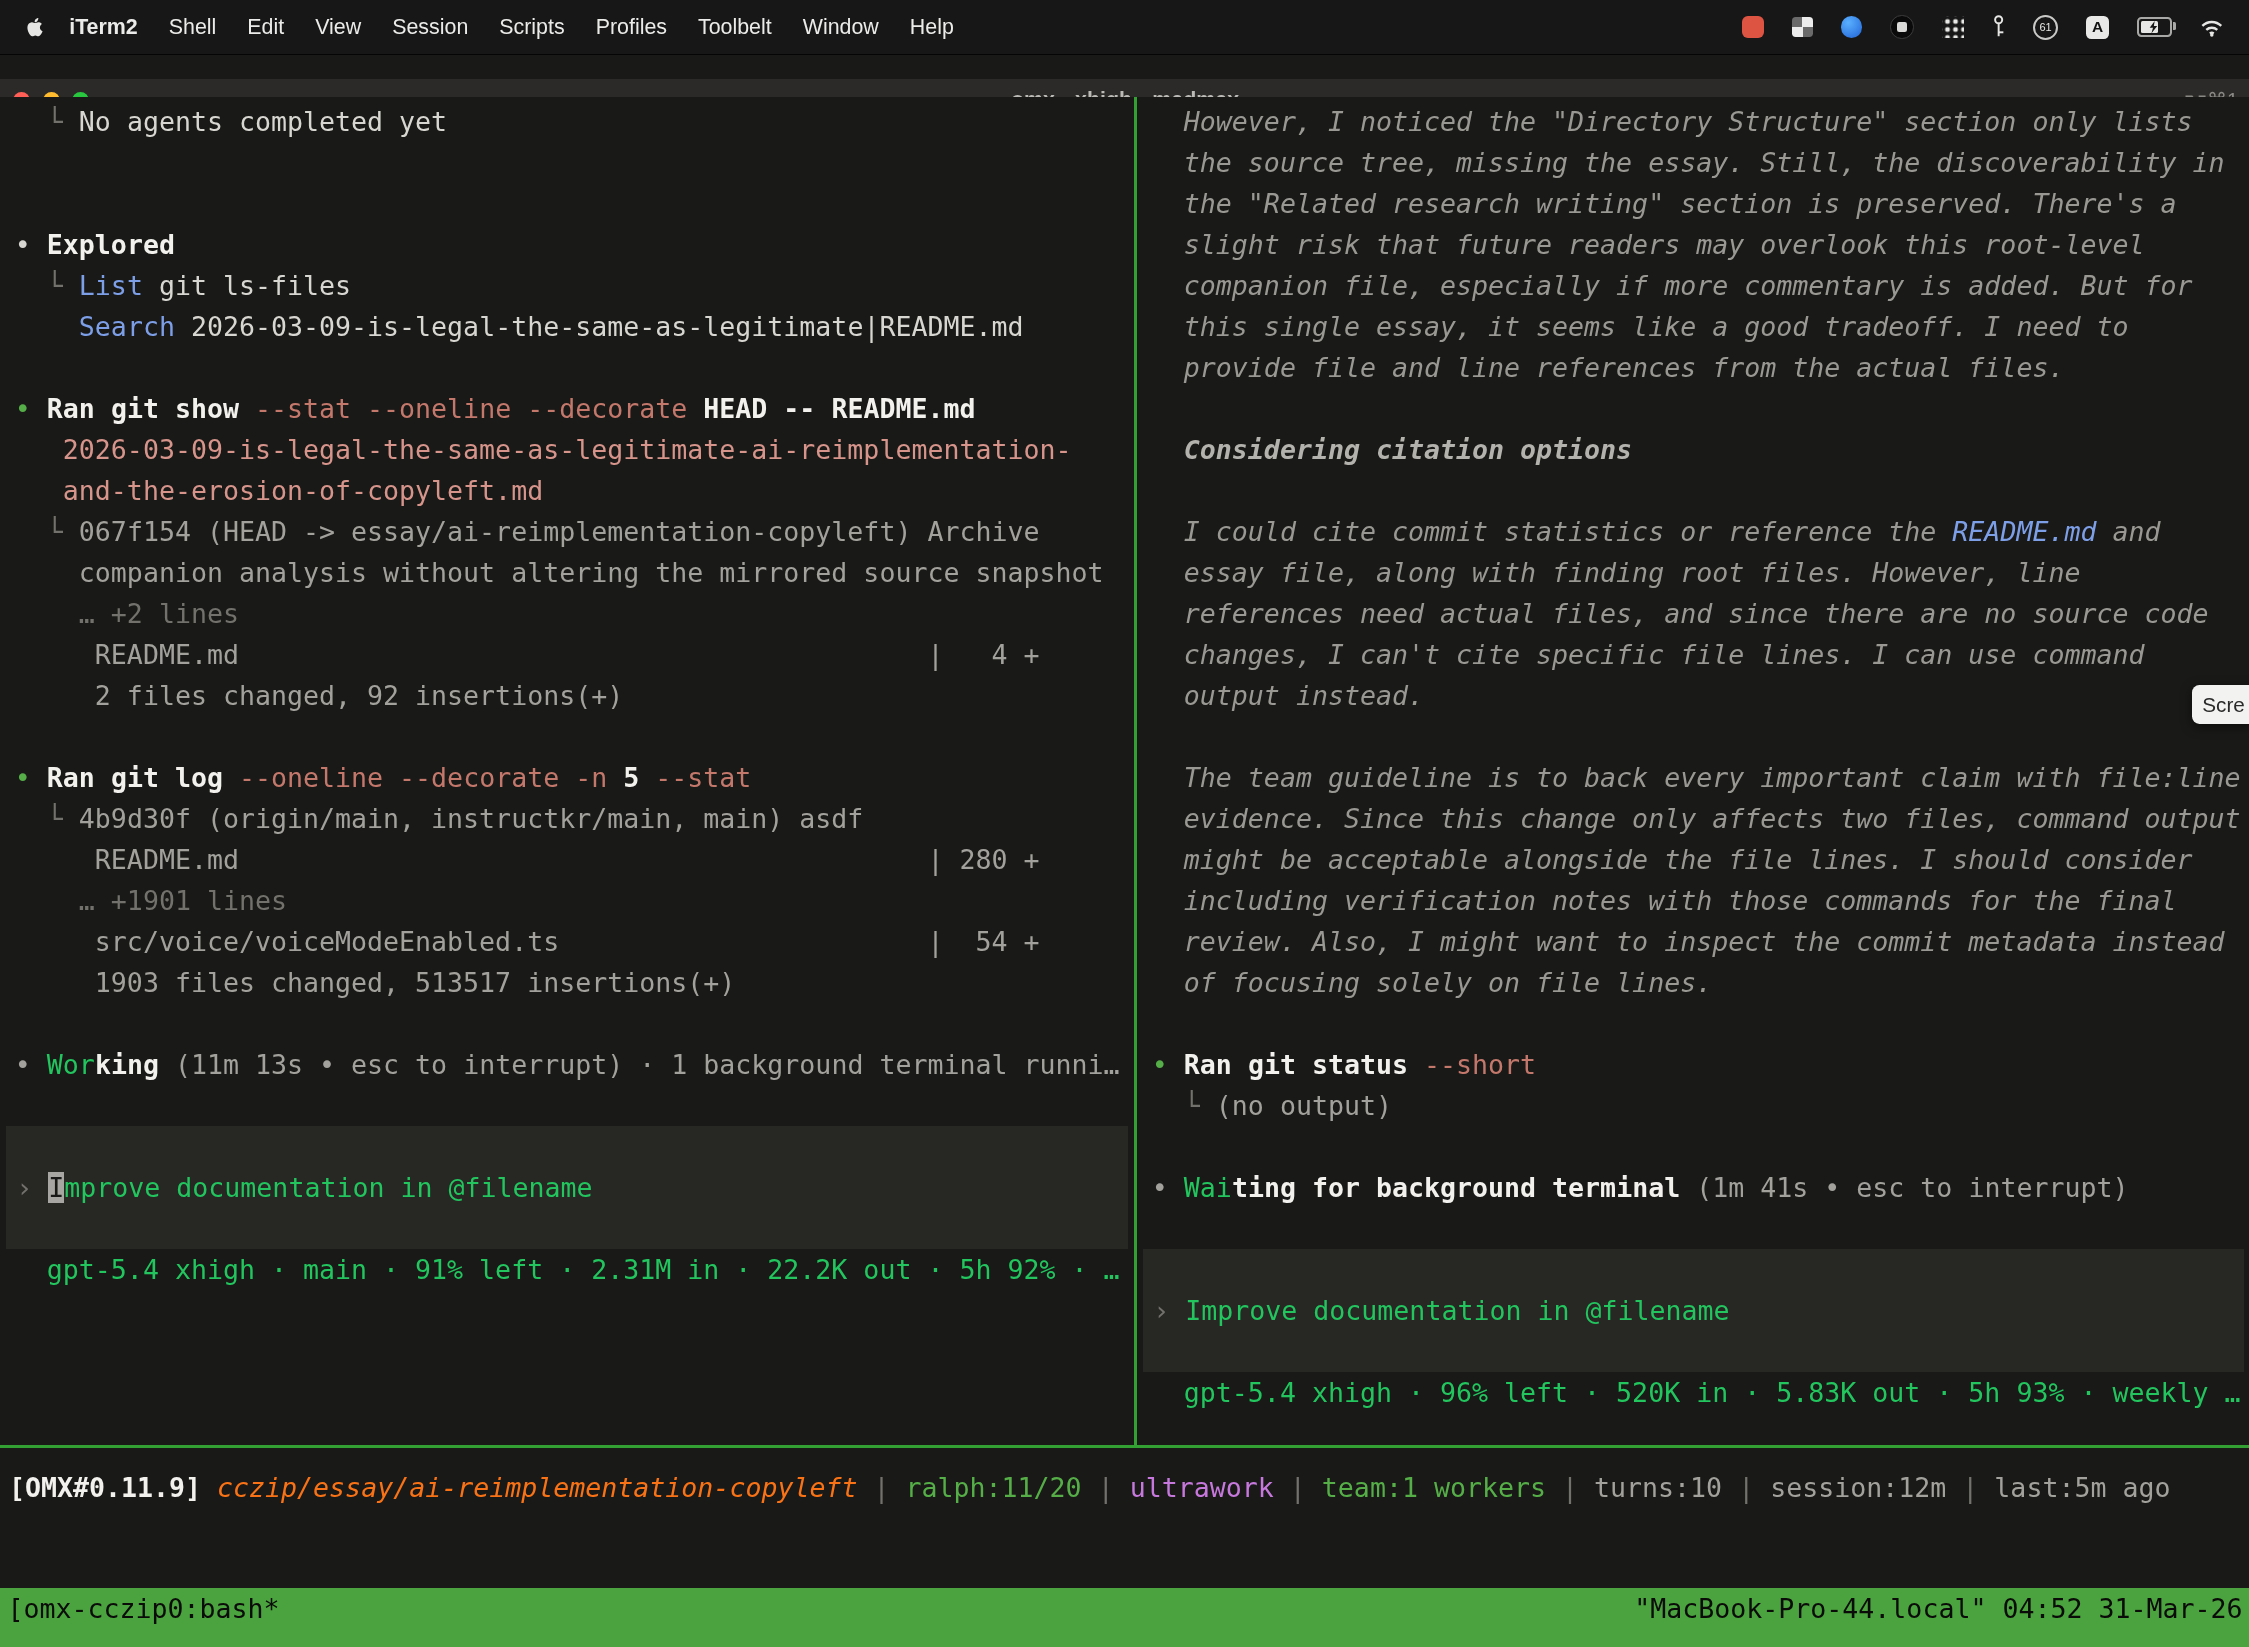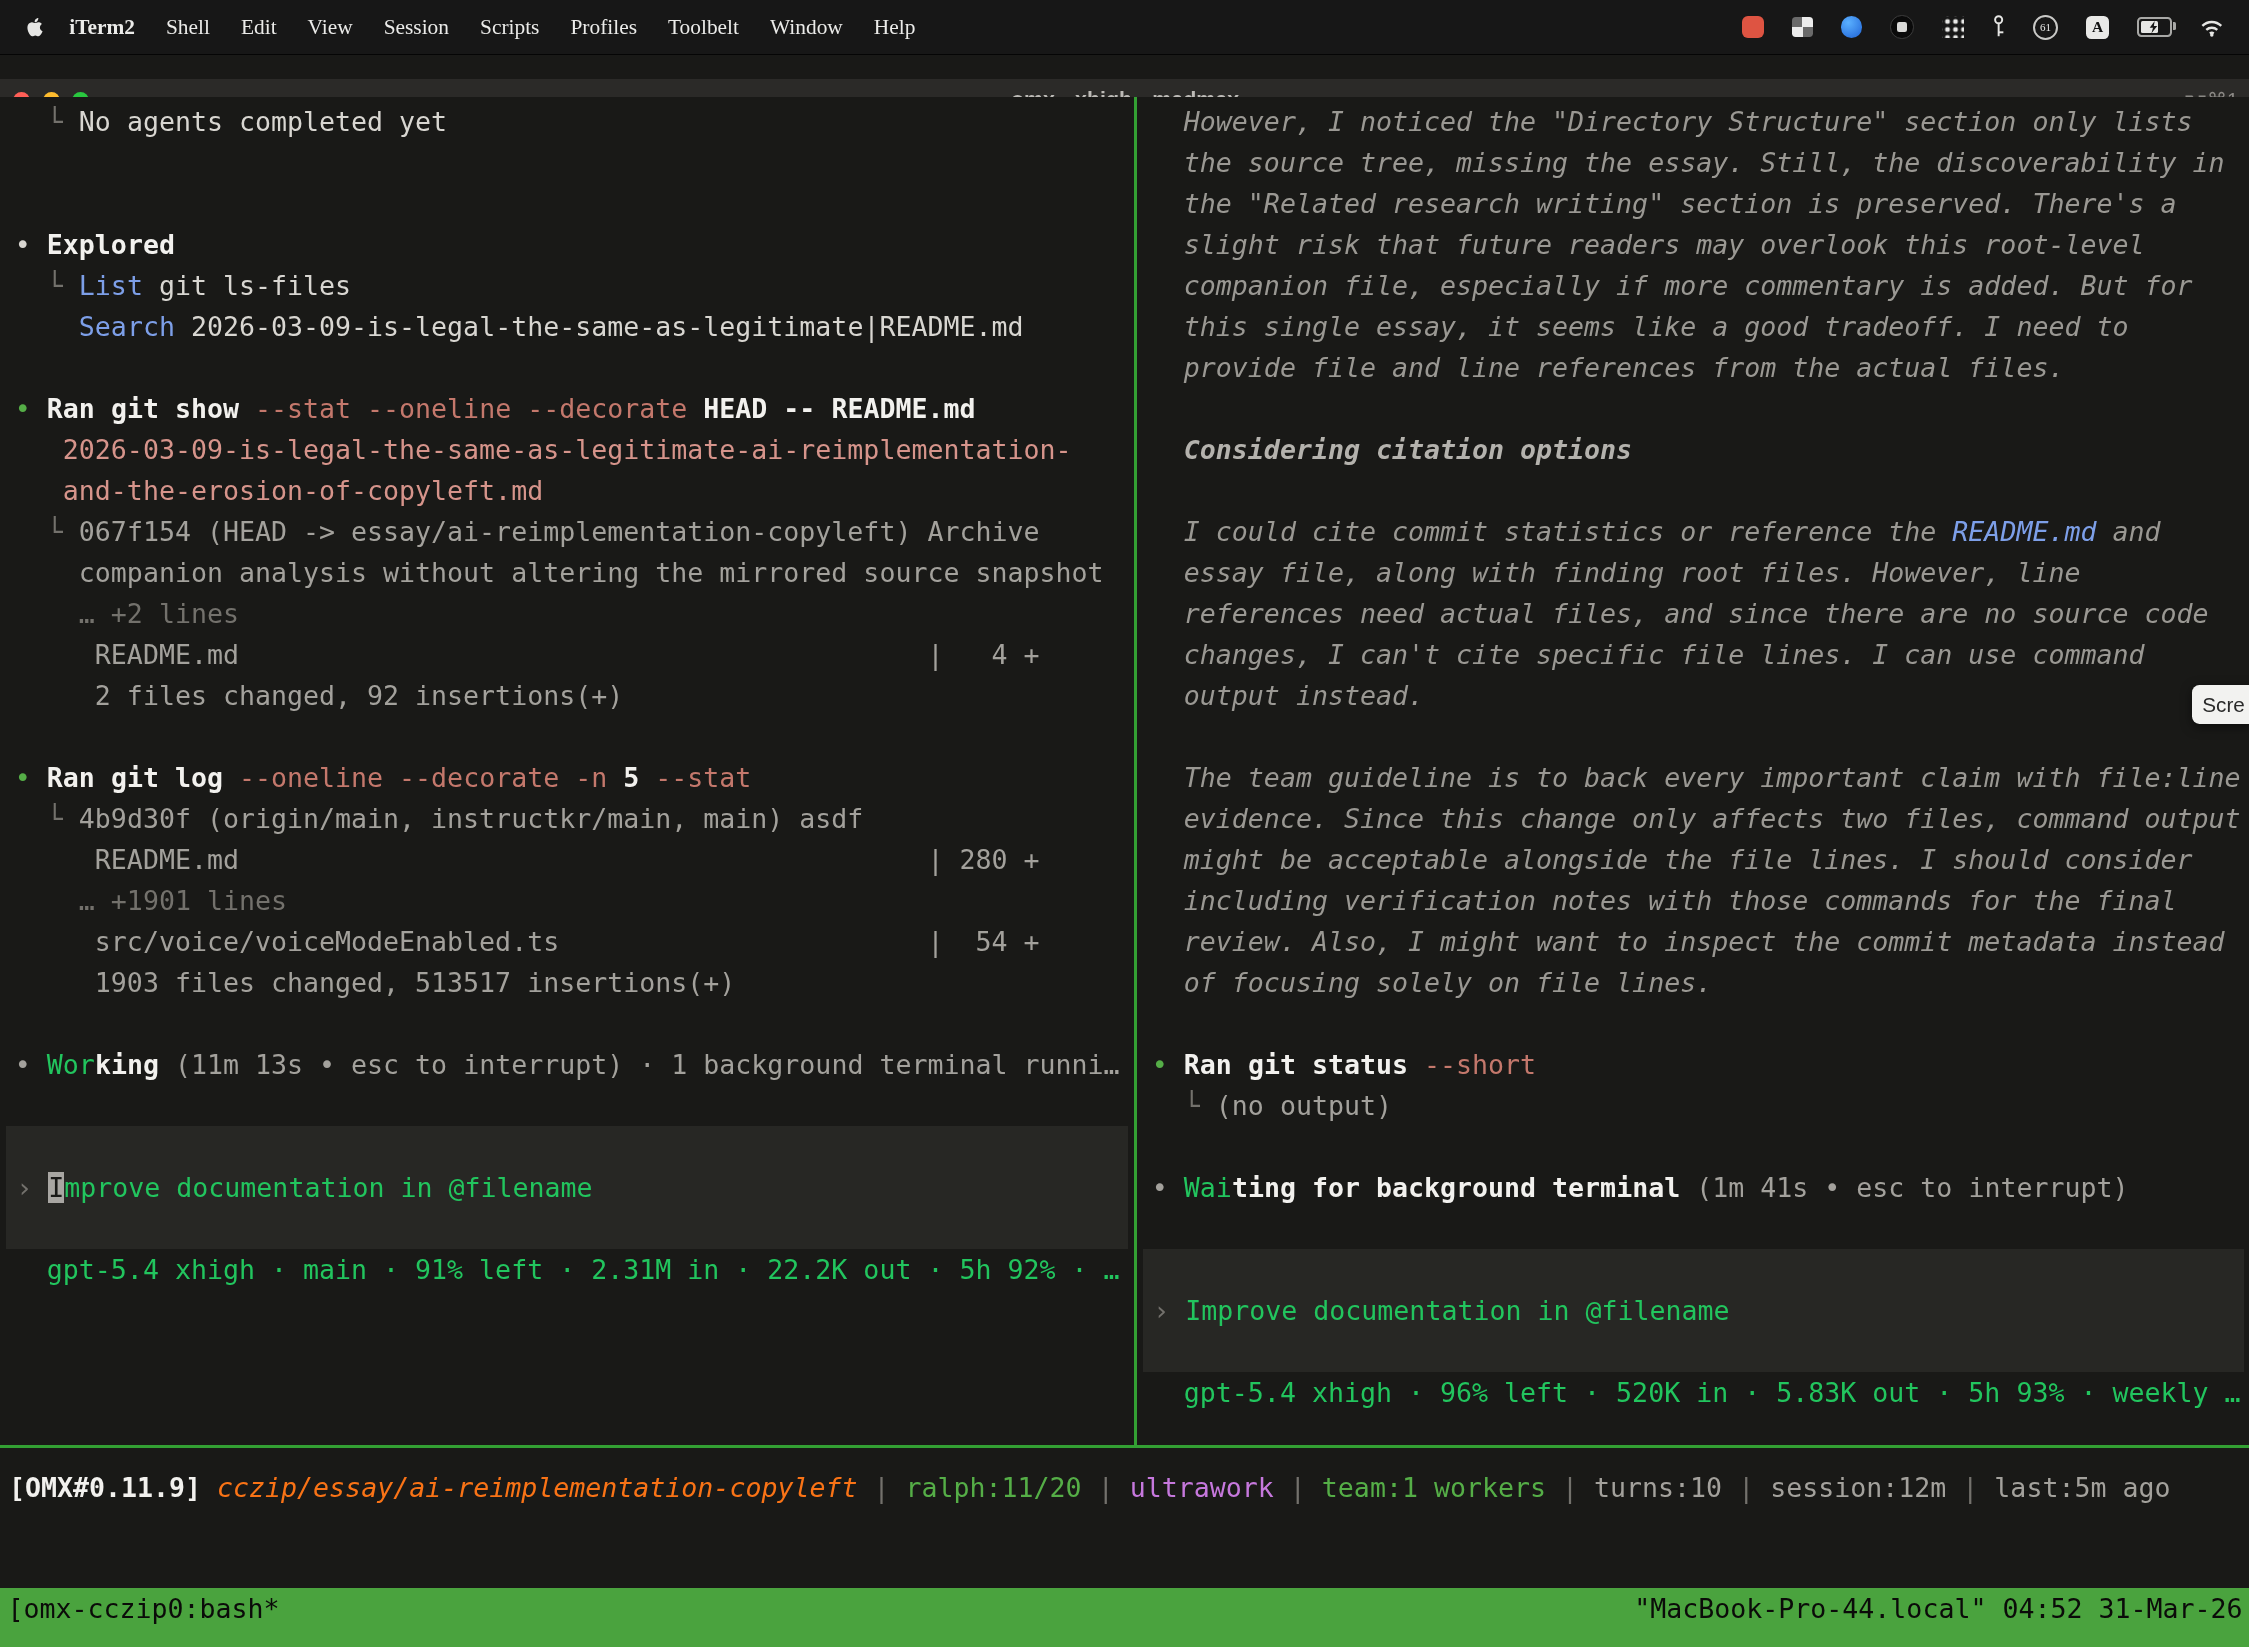--- a/index.html
+++ b/index.html
@@ -6,21 +6,21 @@
   body{
     width:2250px;height:1648px;overflow:hidden;position:relative;
     background:#191917;
     font-family:"DejaVu Sans Mono",monospace;
   }
   
   .menubar{
     position:absolute;top:0;left:0;width:2250px;height:55px;
     background:#171717;border-bottom:0.7px solid #050505;
     display:flex;align-items:center;
-    font-family:Liberation Serif, serif;font-size:21.4px;color:#ebebe9;
+    font-family:Liberation Sans, sans-serif;font-size:21.4px;color:#ebebe9;
     padding:0 22px;box-sizing:border-box;
   }
   .mb-left{display:flex;align-items:center;}
   .apple{display:flex;align-items:center;margin:0 10.3px 0 4.4px;}
   .mb-item{padding:0 15.5px;white-space:nowrap;}
   .mb-item.app{font-weight:bold;}
   .mb-right{margin-left:auto;display:flex;align-items:center;gap:28px;padding-right:4.4px;justify-content:center;}
   .icon-record{width:22px;height:22px;border-radius:5.9px;background:#de5442;}
   .icon-checker{width:20.7px;height:20.7px;border-radius:3.7px;
     background:conic-gradient(#ececec 0 25%,#6a6a6a 0 50%,#ececec 0 75%,#6a6a6a 0);}

